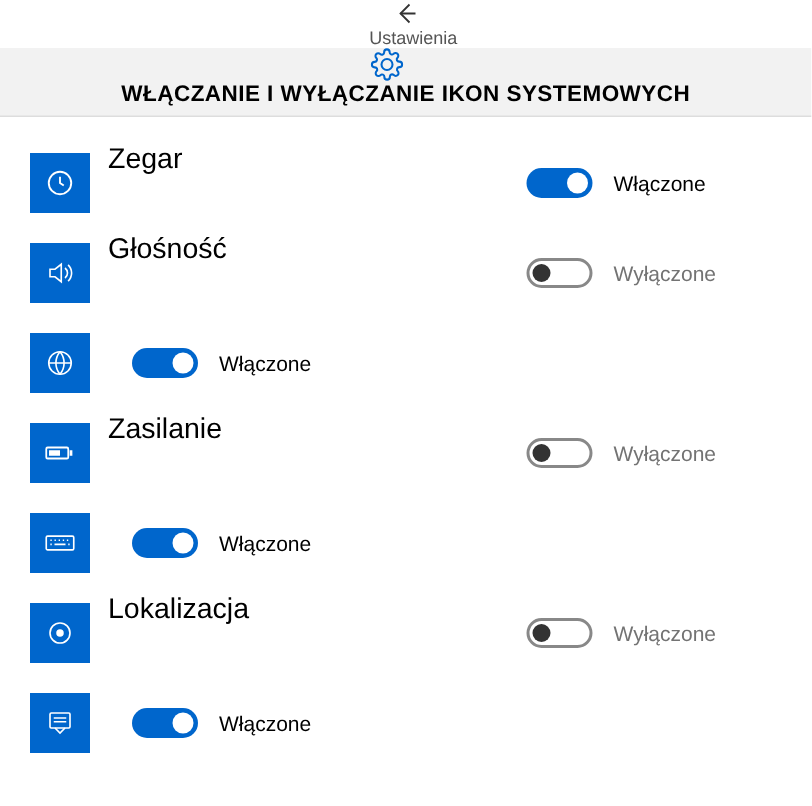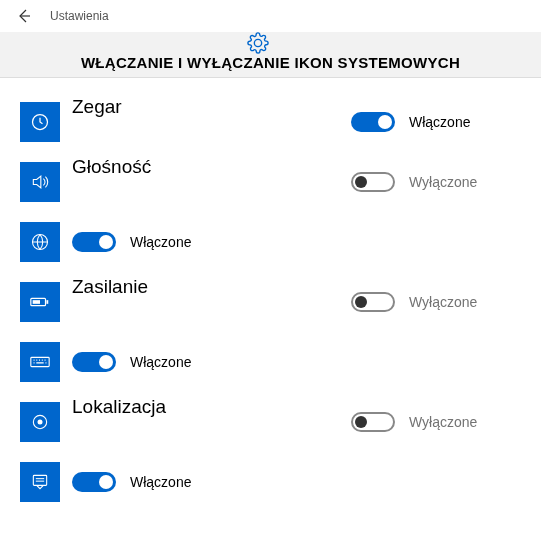--- a/index.html
+++ b/index.html
@@ -9,20 +9,21 @@
   width: 541px;
   height: 537px;
   overflow: hidden;
 }
 .titlebar {
   height: 32px;
   display: flex;
   align-items: center;
   padding: 0 8px;
   background: #fff;
+  flex-direction: column;
 }
 .back-btn {
   width: 32px;
   height: 32px;
   display: flex;
   align-items: center;
   justify-content: center;
   color: #333;
   cursor: pointer;
 }
@@ -78,20 +79,21 @@
   font-size: 19px;
   color: #000;
   flex: 1;
   align-self: flex-start;
   padding-top: 4px;
 }
 .toggle-wrap {
   display: flex;
   align-items: center;
   width: 170px;
+  margin-left: 16px;
 }
 .toggle {
   width: 44px;
   height: 20px;
   border-radius: 10px;
   position: relative;
   cursor: pointer;
   margin-right: 14px;
   flex-shrink: 0;
 }

